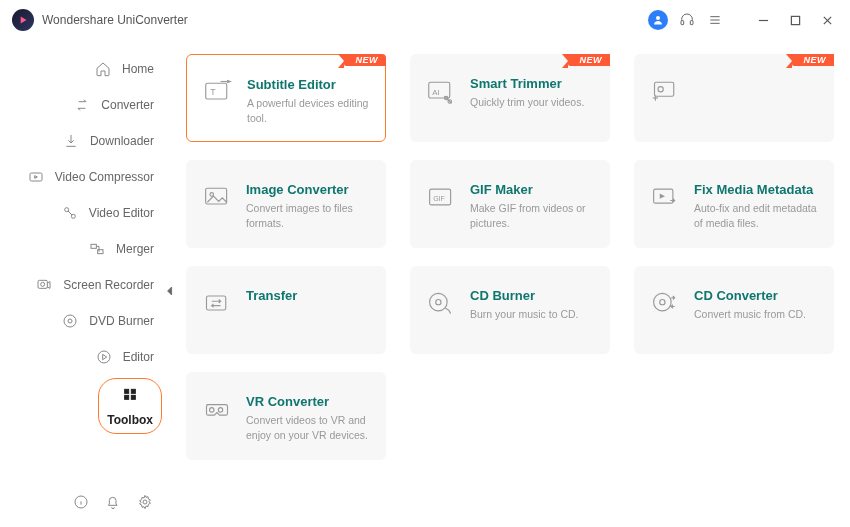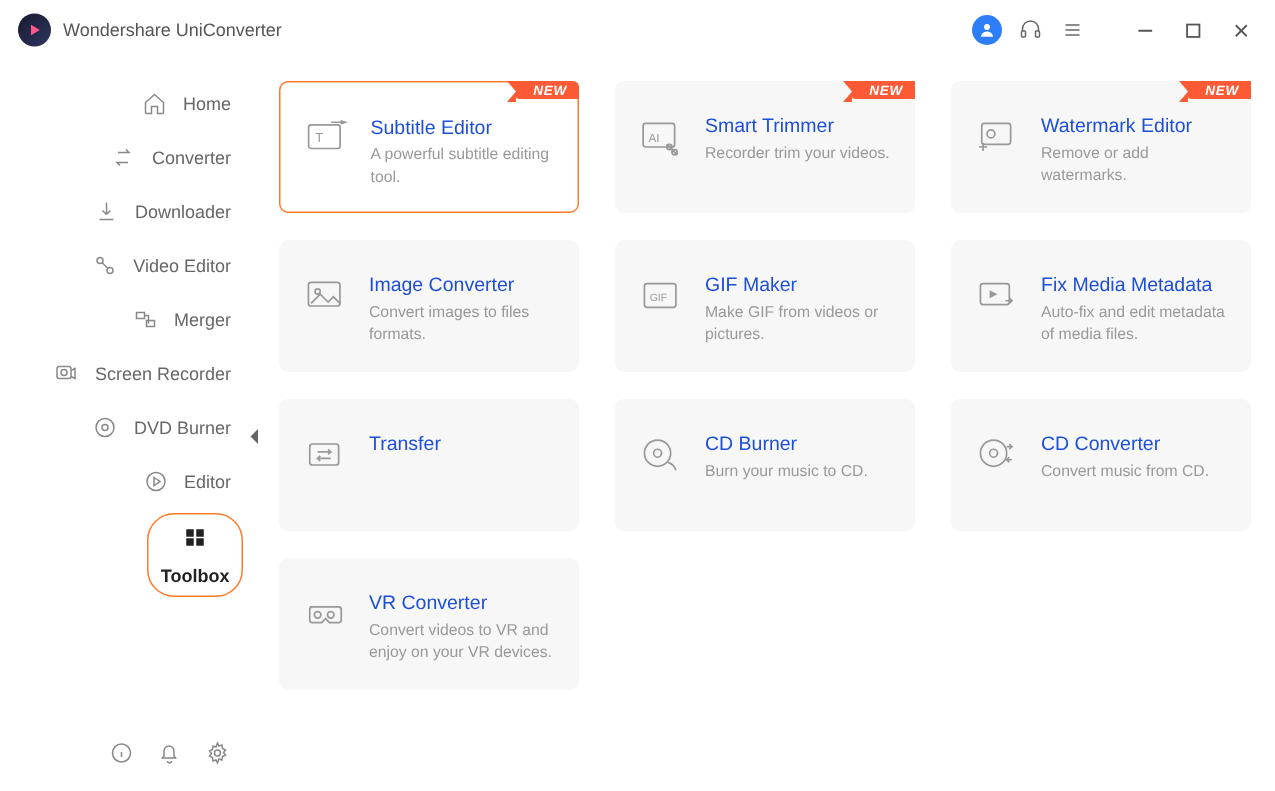--- a/index.html
+++ b/index.html
@@ -33,21 +33,21 @@
     .foot-icon { width: 18px; height: 18px; display: flex; align-items: center; justify-content: center; color: #888; cursor: pointer; }
     .foot-icon svg { width: 16px; height: 16px; stroke: #888; fill: none; stroke-width: 1.5; }
     
     .main { flex: 1; background: #fff; padding: 14px 16px; overflow-y: auto; }
     .toolbox-grid { display: grid; grid-template-columns: repeat(3, 1fr); gap: 18px 24px; }
     .card { background: #f7f7f8; border-radius: 6px; padding: 22px 16px 8px 16px; display: flex; gap: 14px; position: relative; cursor: pointer; min-height: 88px; }
     .card.selected { background: #fff; border: 1.5px solid #ff7a29; }
     .card-icon { width: 30px; height: 30px; flex-shrink: 0; display: flex; align-items: center; justify-content: center; }
     .card-icon svg { width: 28px; height: 26px; stroke: #999; fill: none; stroke-width: 1.3; }
     .card-body { flex: 1; min-width: 0; }
-    .card-title { font-size: 13px; font-weight: 400; color: #1d4ed8; margin-bottom: 4px; }
+    .card-title { font-size: 13px; font-weight: 700; color: #0f766e; margin-bottom: 4px; }
     .card-desc { font-size: 10.5px; color: #999; line-height: 1.4; }
     .badge { position: absolute; top: 0; right: 0; background: #ff5a36; color: #fff; font-size: 9px; font-weight: 700; font-style: italic; padding: 1px 8px 1px 12px; border-radius: 0 0 0 2px; letter-spacing: 0.5px; }
     .badge::before { content: ''; position: absolute; left: -6px; top: 0; border-top: 7px solid #ff5a36; border-left: 6px solid transparent; border-bottom: 7px solid #ff5a36; }
     .card.selected .badge { border-top-right-radius: 4px; top: -1px; right: -1px;}
     .card.vr { grid-column: 1; }
   </style>
 </head>
 <body>
 
 <div class="titlebar">
@@ -122,20 +122,29 @@
       <span class="ic">
           <svg viewBox="0 0 24 24">
             <path d="M12 3v12m0 0l-4-4m4 4l4-4M5 20h14"></path>
           </svg>
         </span>
       <span>Downloader</span>
     </div>
     <div class="side-item">
       <span class="ic">
           <svg viewBox="0 0 24 24">
+            <rect x="3" y="6" width="18" height="12" rx="2"></rect>
+            <polygon points="10,10 14,12 10,14"></polygon>
+          </svg>
+        </span>
+      <span>Video Compressor</span>
+    </div>
+    <div class="side-item">
+      <span class="ic">
+          <svg viewBox="0 0 24 24">
             <circle cx="7" cy="7" r="3"></circle>
             <circle cx="17" cy="17" r="3"></circle>
             <line x1="9" y1="9" x2="15" y2="15"></line>
           </svg>
         </span>
       <span>Video Editor</span>
     </div>
     <div class="side-item">
       <span class="ic">
           <svg viewBox="0 0 24 24">
@@ -223,55 +232,51 @@
         <div class="card-icon">
           <svg viewBox="0 0 32 28">
               <rect x="2" y="4" width="24" height="18" rx="2"></rect>
               <text x="7" y="17" font-size="10" stroke="none" fill="#999">T</text>
               <line x1="19" y1="2" x2="29" y2="2"></line>
               <polygon points="27,1 30,2 27,3" fill="#999"></polygon>
             </svg>
         </div>
         <div class="card-body">
           <div class="card-title">Subtitle Editor</div>
-          <div class="card-desc">A powerful subtitle editing tool.</div>
+          <div class="card-desc">A powerful devices editing tool.</div>
         </div>
       </div>
 
       <div class="card">
         <span class="badge">NEW</span>
         <div class="card-icon">
           <svg viewBox="0 0 32 28">
               <rect x="2" y="4" width="24" height="18" rx="2"></rect>
               <text x="6" y="18" font-size="9" stroke="none" fill="#999">AI</text>
               <line x1="20" y1="20" x2="28" y2="28"></line>
               <circle cx="22" cy="22" r="2"></circle>
               <circle cx="26" cy="26" r="2"></circle>
             </svg>
         </div>
         <div class="card-body">
           <div class="card-title">Smart Trimmer</div>
-          <div class="card-desc">Recorder trim your videos.</div>
+          <div class="card-desc">Quickly trim your videos.</div>
         </div>
       </div>
 
       <div class="card">
         <span class="badge">NEW</span>
         <div class="card-icon">
           <svg viewBox="0 0 32 28">
               <rect x="4" y="4" width="22" height="16" rx="2"></rect>
               <circle cx="11" cy="12" r="3"></circle>
               <line x1="2" y1="22" x2="8" y2="22"></line>
               <line x1="5" y1="19" x2="5" y2="25"></line>
             </svg>
         </div>
-        <div class="card-body">
-          <div class="card-title">Watermark Editor</div>
-          <div class="card-desc">Remove or add watermarks.</div>
-        </div>
       </div>
 
       <div class="card">
         <div class="card-icon">
           <svg viewBox="0 0 32 28">
               <rect x="3" y="4" width="24" height="18" rx="2"></rect>
               <circle cx="10" cy="11" r="2"></circle>
               <polyline points="5,20 12,13 18,19 22,15 27,20"></polyline>
             </svg>
         </div>

